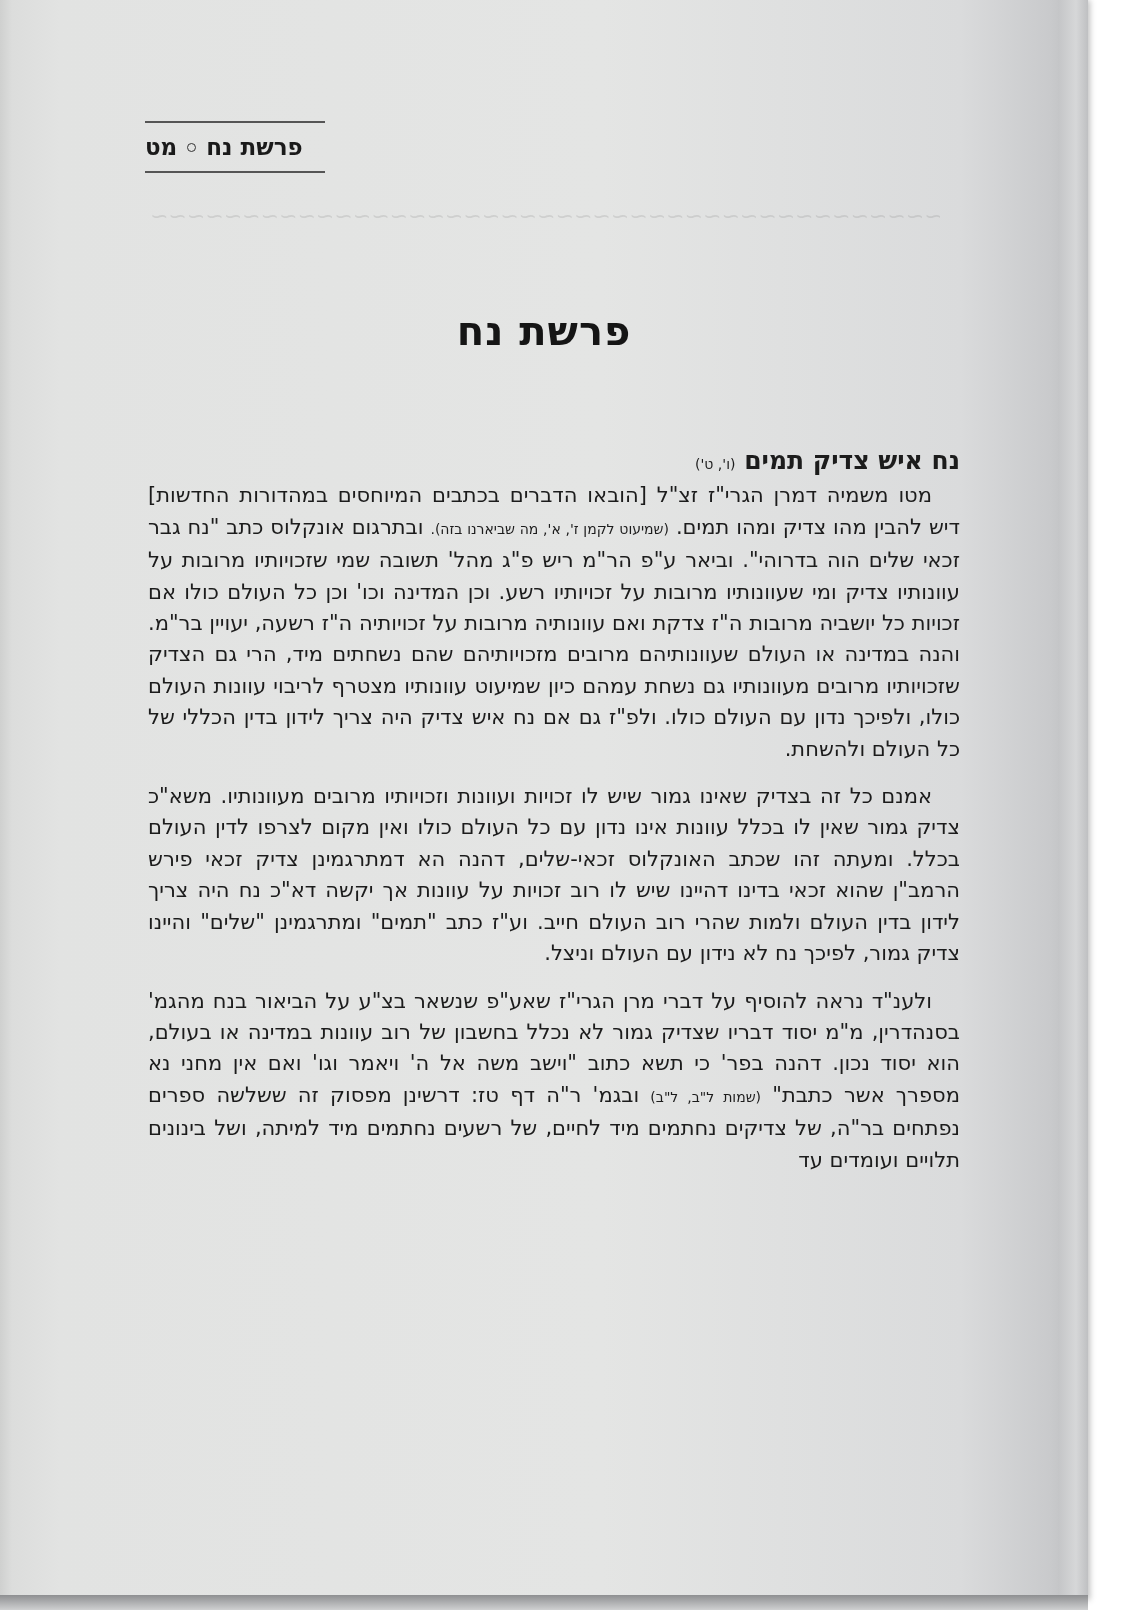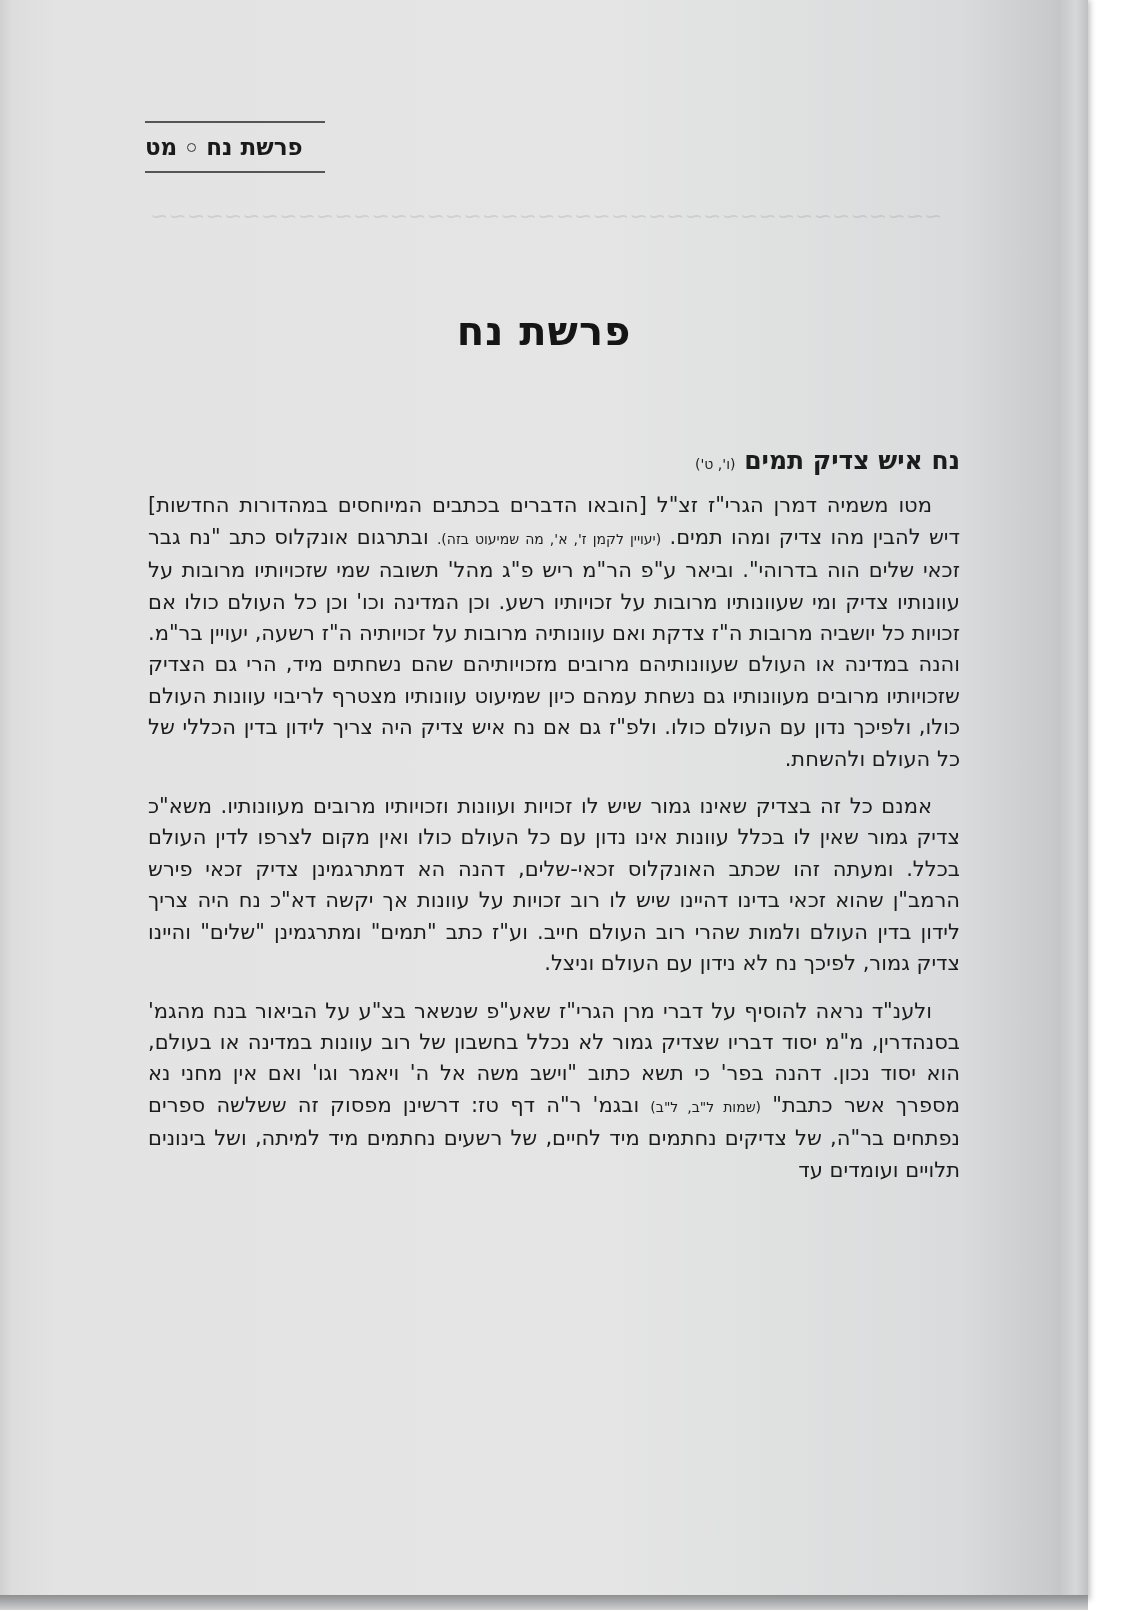--- a/index.html
+++ b/index.html
@@ -37,21 +37,21 @@
     .title {
       position: absolute; left: 0; width: 1088px; top: 308px; text-align: center;
       direction: rtl; font-family: "DejaVu Sans", sans-serif; font-weight: bold; font-size: 40px;
       color: #151515; letter-spacing: 1px;
     }
     .content {
       position: absolute; left: 148px; top: 445px; width: 812px;
       direction: rtl; text-align: justify; color: #1c1c1c;
       font-family: "DejaVu Sans", sans-serif; font-size: 21px; line-height: 31.4px;
     }
-    .section-head { font-weight: bold; font-size: 25px; margin-bottom: 10px; }
+    .section-head { font-weight: bold; font-size: 25px; margin-bottom: 0; }
     .section-head .ref { font-weight: normal; font-size: 14px; }
     .para { text-indent: 28px; margin: 0 0 16px 0; text-align-last: right; }
     .para .small { font-size: 14px; }
   </style>
 </head>
 <body>
 
 <div class="page">
   <div class="page-edge"></div>
 
@@ -68,21 +68,21 @@
   <div class="title">פרשת נח</div>
 
   <div class="content">
     <div class="section-head">
       <span>נח איש צדיק תמים</span>
       <span class="ref">(ו', ט')</span>
     </div>
 
     <p class="para">
       <span>מטו משמיה דמרן הגרי"ז זצ"ל [הובאו הדברים בכתבים המיוחסים במהדורות החדשות] דיש להבין מהו צדיק ומהו תמים.</span>
-      <span class="small">(יעויין לקמן ז', א', מה שמיעוט בזה).</span>
+      <span class="small">(שמיעוט לקמן ז', א', מה שביארנו בזה).</span>
       <span>ובתרגום אונקלוס כתב "נח גבר זכאי שלים הוה בדרוהי". וביאר ע"פ הר"מ ריש פ"ג מהל' תשובה שמי שזכויותיו מרובות על עוונותיו צדיק ומי שעוונותיו מרובות על זכויותיו רשע. וכן המדינה וכו' וכן כל העולם כולו אם זכויות כל יושביה מרובות ה"ז צדקת ואם עוונותיה מרובות על זכויותיה ה"ז רשעה, יעויין בר"מ. והנה במדינה או העולם שעוונותיהם מרובים מזכויותיהם שהם נשחתים מיד, הרי גם הצדיק שזכויותיו מרובים מעוונותיו גם נשחת עמהם כיון שמיעוט עוונותיו מצטרף לריבוי עוונות העולם כולו, ולפיכך נדון עם העולם כולו. ולפ"ז גם אם נח איש צדיק היה צריך לידון בדין הכללי של כל העולם ולהשחת.</span>
     </p>
 
     <p class="para">אמנם כל זה בצדיק שאינו גמור שיש לו זכויות ועוונות וזכויותיו מרובים מעוונותיו. משא"כ צדיק גמור שאין לו בכלל עוונות אינו נדון עם כל העולם כולו ואין מקום לצרפו לדין העולם בכלל. ומעתה זהו שכתב האונקלוס זכאי-שלים, דהנה הא דמתרגמינן צדיק זכאי פירש הרמב"ן שהוא זכאי בדינו דהיינו שיש לו רוב זכויות על עוונות אך יקשה דא"כ נח היה צריך לידון בדין העולם ולמות שהרי רוב העולם חייב. וע"ז כתב "תמים" ומתרגמינן "שלים" והיינו צדיק גמור, לפיכך נח לא נידון עם העולם וניצל.</p>
 
 
     <p class="para" style="text-align-last:right;">
       <span>ולענ"ד נראה להוסיף על דברי מרן הגרי"ז שאע"פ שנשאר בצ"ע על הביאור בנח מהגמ' בסנהדרין, מ"מ יסוד דבריו שצדיק גמור לא נכלל בחשבון של רוב עוונות במדינה או בעולם, הוא יסוד נכון. דהנה בפר' כי תשא כתוב "וישב משה אל ה' ויאמר וגו' ואם אין מחני נא מספרך אשר כתבת"</span>
       <span class="small">(שמות ל"ב, ל"ב)</span>
       <span>ובגמ' ר"ה דף טז: דרשינן מפסוק זה ששלשה ספרים נפתחים בר"ה, של צדיקים נחתמים מיד לחיים, של רשעים נחתמים מיד למיתה, ושל בינונים תלויים ועומדים עד</span>

